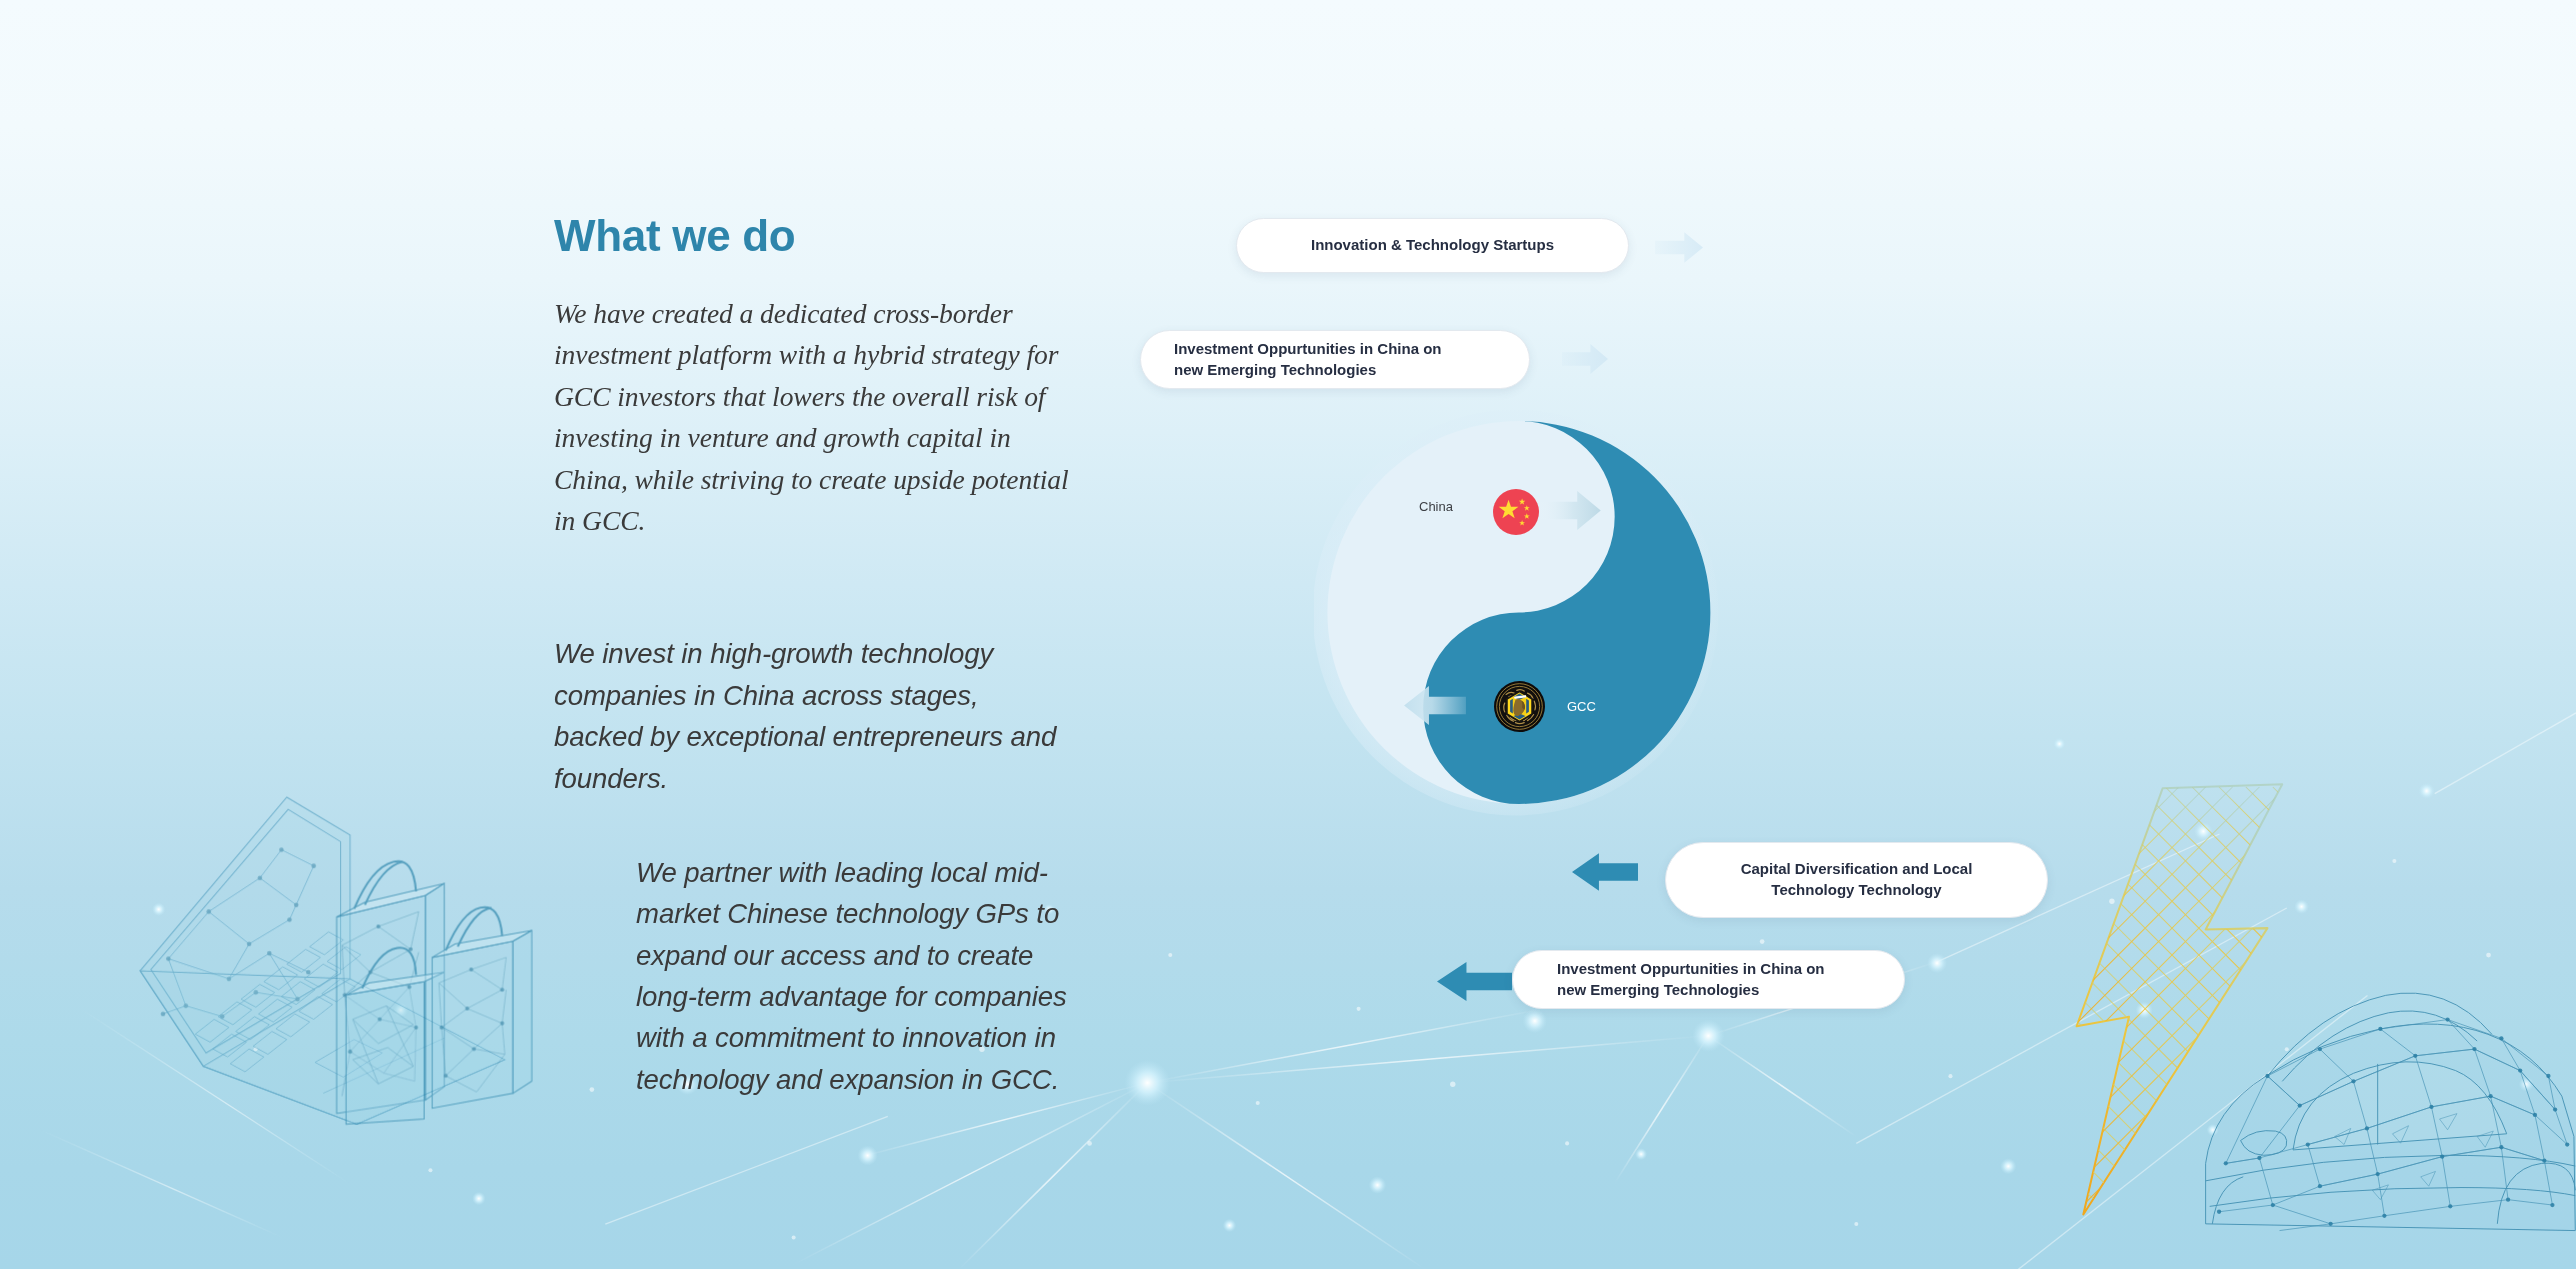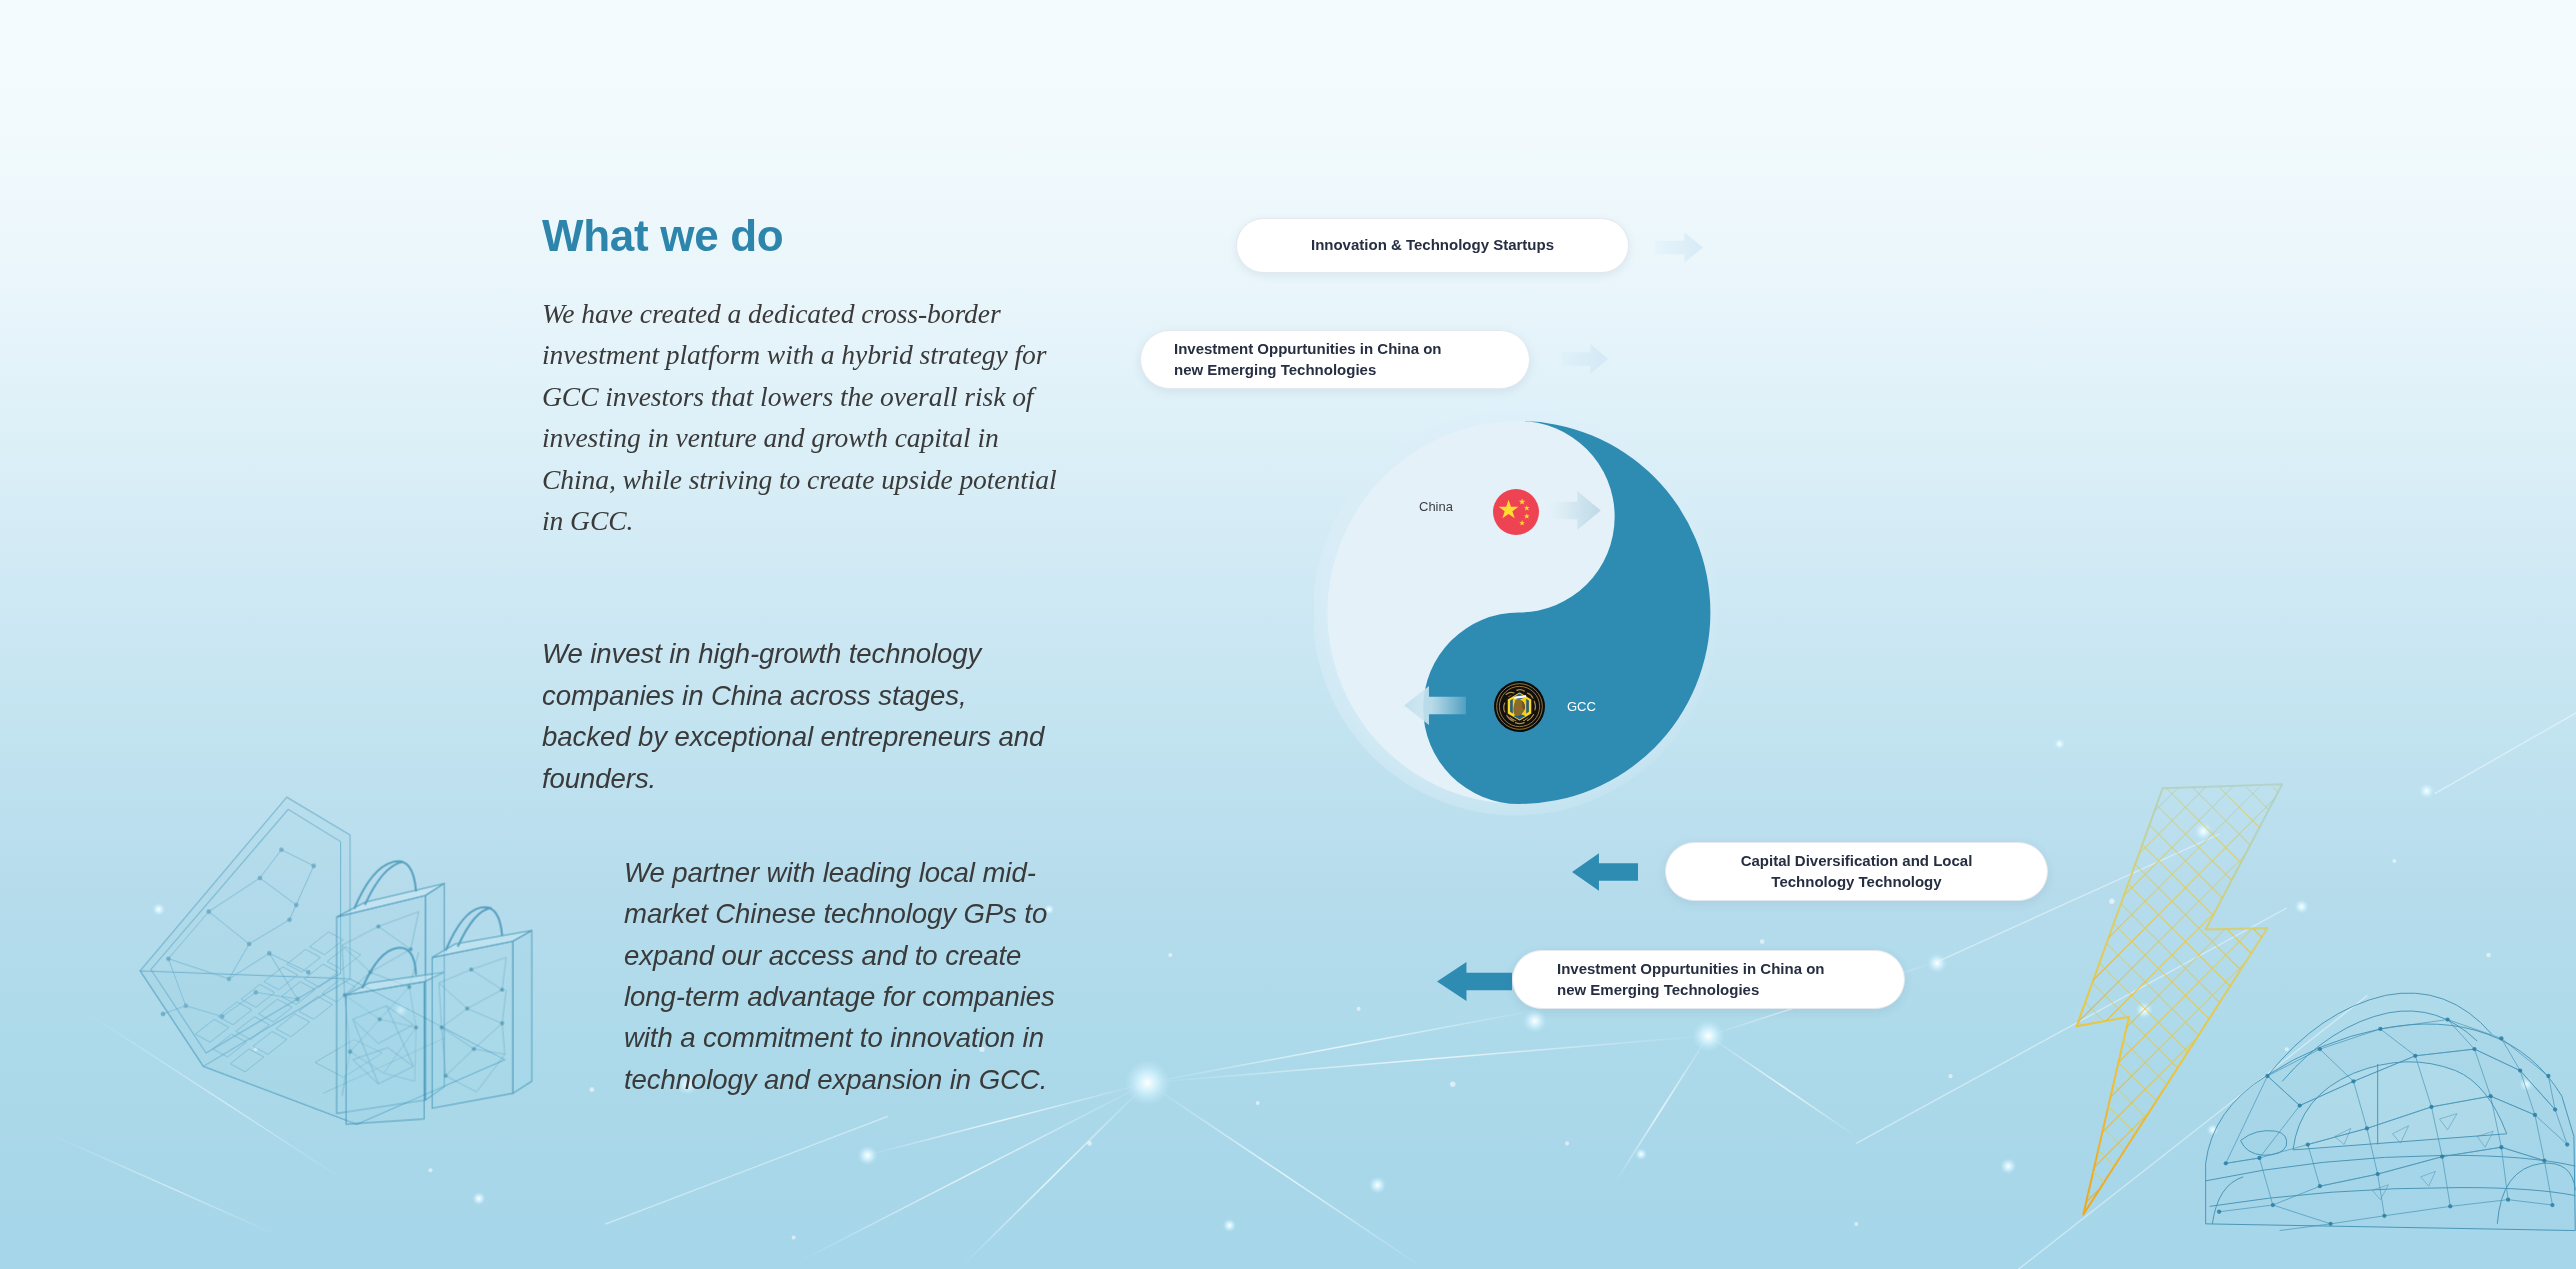--- a/index.html
+++ b/index.html
@@ -24,21 +24,21 @@
       #addaea 82%,
       #a8d7e9 92%,
       #a6d6e9 100%);
   }
   
   .bg-layer{ position:absolute; inset:0; pointer-events:none; }
 
   
   .text-col{
     position:absolute;
-    left:542px; top:214px;
+    left:554px; top:214px;
     width:538px;
   }
   .heading{
     font-size:44px;
     font-weight:bold;
     color:#2e85ab;
     letter-spacing:-0.3px;
     line-height:1.0;
     margin-bottom:35px;
   }
@@ -77,21 +77,21 @@
     justify-content:center;
     text-align:center;
   }
   #pill-invest-top{
     left:1140px; top:330px;
     width:390px; height:59px;
     padding-left:33px;
   }
   #pill-capital{
     left:1665px; top:842px;
-    width:383px; height:59px;
+    width:383px; height:76px;
     justify-content:center;
     text-align:center;
   }
   #pill-invest-bottom{
     left:1512px; top:950px;
     width:393px; height:59px;
     padding-left:44px;
   }
 
   

